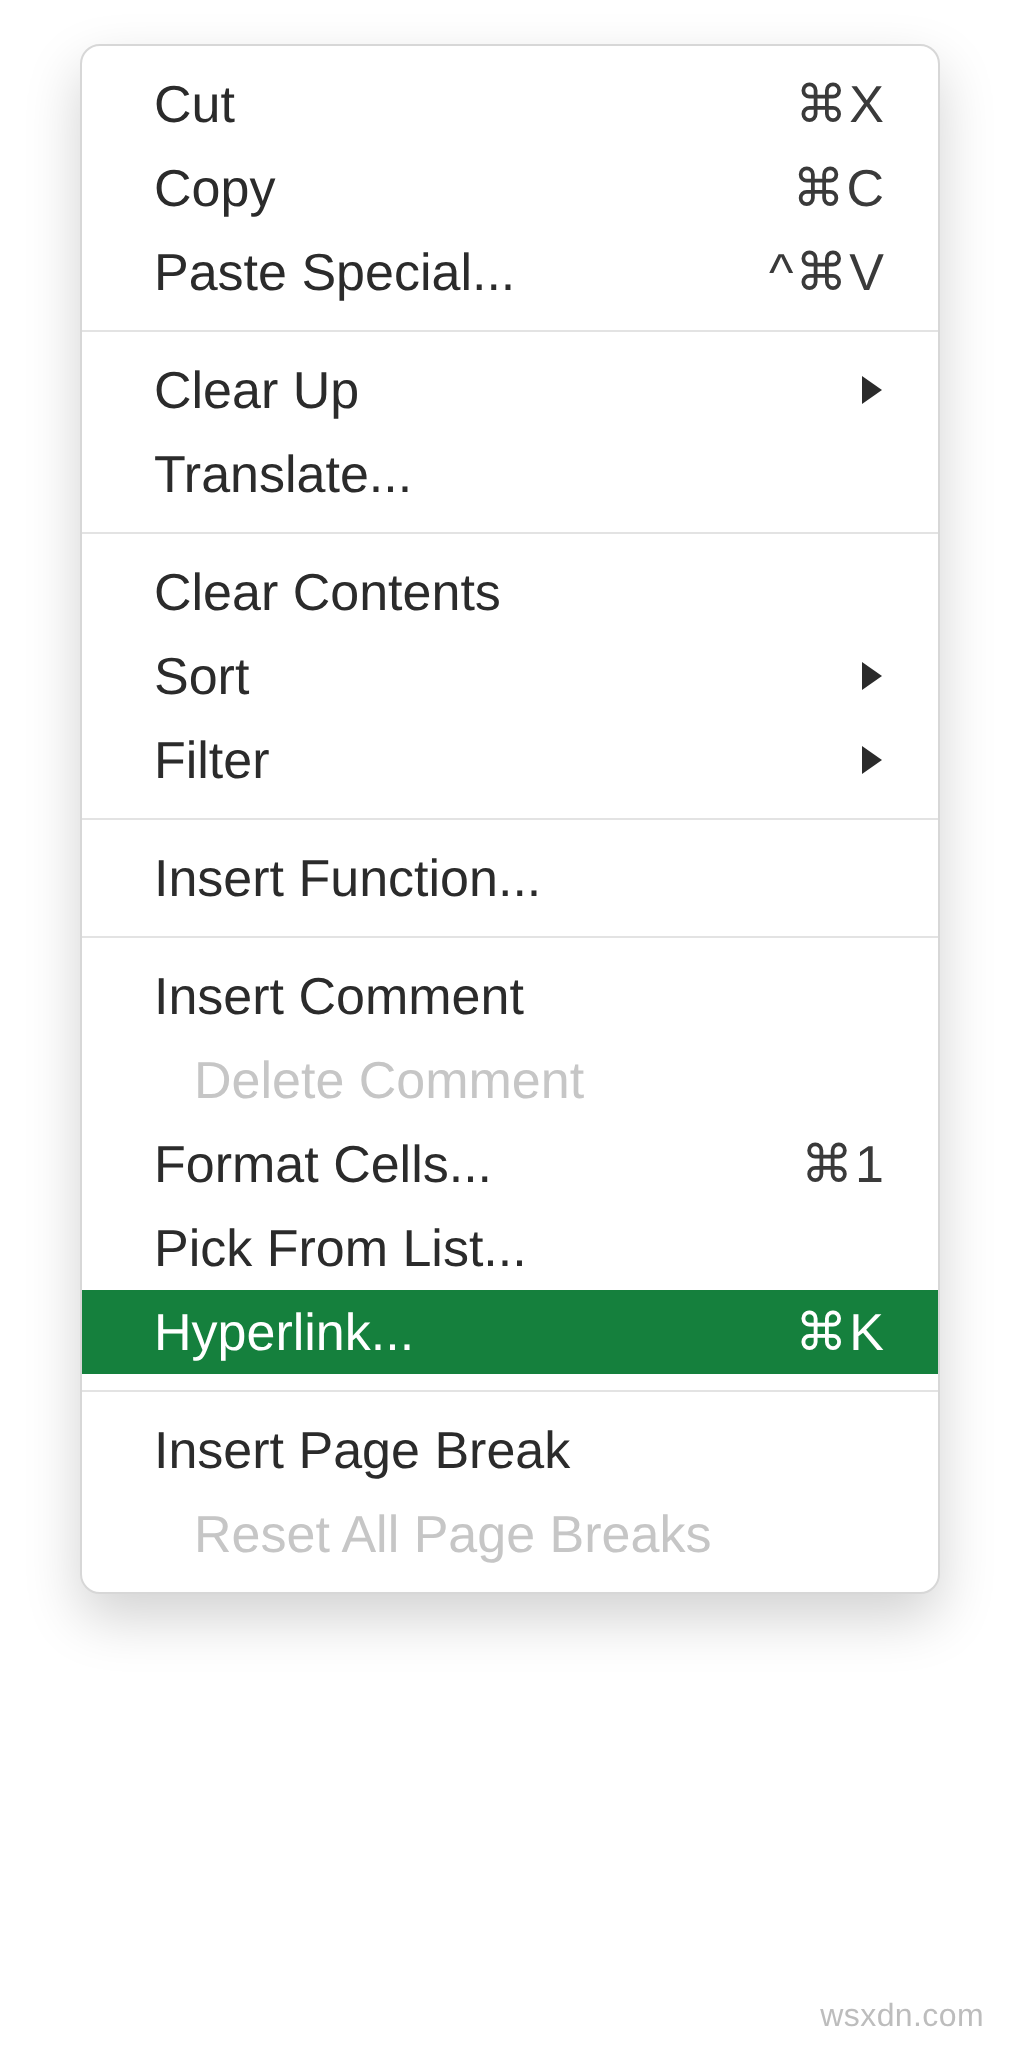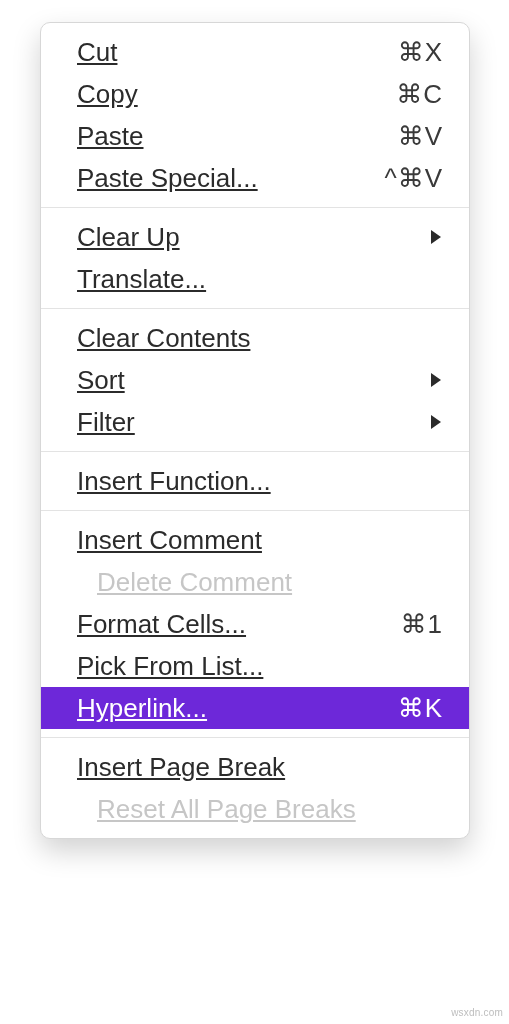--- a/index.html
+++ b/index.html
@@ -27,77 +27,72 @@
     display: flex;
     align-items: center;
     height: 42px;
     padding: 0 26px 0 36px;
     font-size: 26px;
     line-height: 1;
     white-space: nowrap;
   }
   .menu-item .label {
     flex: 1 1 auto;
-    text-decoration: underline;
   }
   .menu-item .shortcut {
     flex: 0 0 auto;
     font-size: 26px;
     color: #3a3a3a;
     letter-spacing: 1px;
   }
   .menu-item.disabled .label,
   .menu-item.disabled .shortcut {
     color: #c6c6c6;
     margin-left: 20px;
   }
   .menu-item.highlighted {
-    background: #6d28d9;
+    background: #15803d;
     color: #ffffff;
   }
   .menu-item.highlighted .label,
   .menu-item.highlighted .shortcut {
     color: #ffffff;
   }
   .submenu-arrow {
     flex: 0 0 auto;
     margin-left: 8px;
   }
   .submenu-arrow svg {
     display: block;
   }
   .separator {
     height: 1px;
     margin: 8px 0;
     background: #e3e3e3;
   }
   .watermark {
     position: absolute;
-    right: 6px;
+    right: 17px;
     bottom: 6px;
-    font-size: 10px;
+    font-size: 16px;
     color: #bdbdbd;
     letter-spacing: 0.2px;
   }
 </style>
 </head>
 <body>
 
 <div class="menu" id="menu-root">
     <div class="menu-item">
       <span class="label">Cut</span>
       <span class="shortcut">⌘X</span>
     </div>
     <div class="menu-item">
       <span class="label">Copy</span>
       <span class="shortcut">⌘C</span>
-    </div>
-    <div class="menu-item">
-      <span class="label">Paste</span>
-      <span class="shortcut">⌘V</span>
     </div>
     <div class="menu-item">
       <span class="label">Paste Special...</span>
       <span class="shortcut">^⌘V</span>
     </div>
     <div class="separator"></div>
     <div class="menu-item">
       <span class="label">Clear Up</span>
       <span class="submenu-arrow">
         <svg width="14" height="16" viewBox="0 0 14 16">

